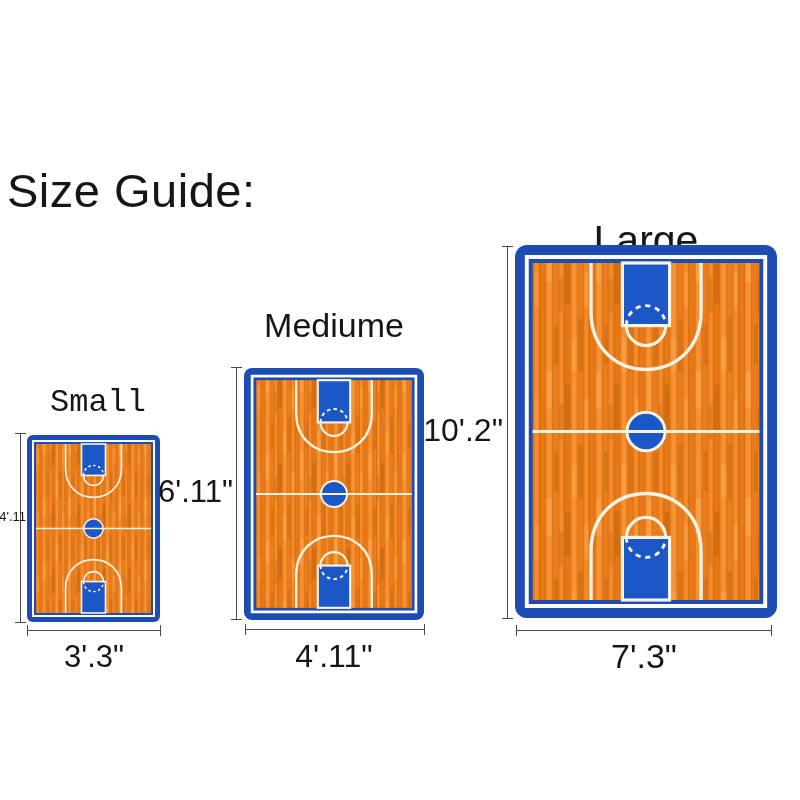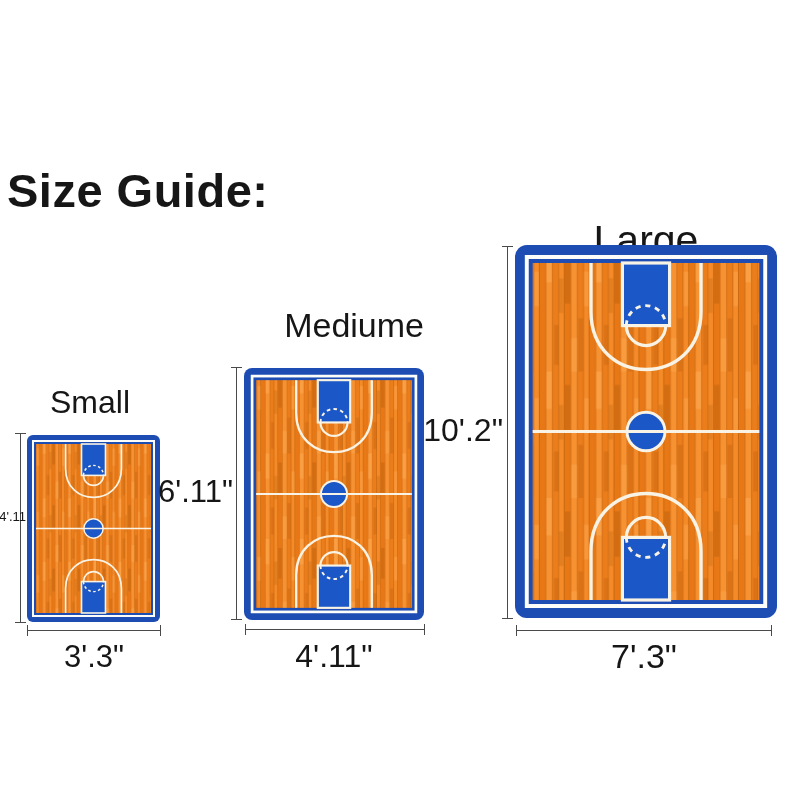--- a/index.html
+++ b/index.html
@@ -1,26 +1,26 @@
 <!DOCTYPE html>
 <html style="--rug-border-blue: #1d4cb3; --rug-key-blue: #1b57c6; --court-orange: #ef8424; --court-orange-light: #f79233; --court-orange-dark: #e87716; --plank-seam: #cb6a10; --court-line-cream: #f8f3e4; --dimension-line: #4a4a4a; --text: #161616;"><head>
 <meta charset="utf-8">
 <style>
   html,body{margin:0;padding:0;background:#fff;}
   .canvas{
     position:relative;width:800px;height:800px;background:#fff;overflow:hidden;
     font-family:"Liberation Sans", sans-serif;color:var(--text,#161616);
   }
   .page-title{
-    position:absolute;left:7px;top:163px;font-size:47px;font-weight:700;
+    position:absolute;left:7px;top:163px;font-size:47px;font-weight:400;
     letter-spacing:0.5px;margin:0;color:var(--text,#161616);
   }
   .size-name{position:absolute;text-align:center;font-weight:400;color:var(--text,#161616);}
-  #small-name {left:14px; top:384px; width:152px; font-size:32px;}
-  #medium-name{left:244px;top:306px; width:180px; font-size:34px;text-align:right;}
+  #small-name {left:22px; top:384px; width:152px; font-size:32px;font-family:Liberation Mono, monospace;}
+  #medium-name{left:244px;top:306px; width:180px; font-size:34px;}
   #large-name {left:515px;top:188px; width:262px; font-size:41px;margin-top:29px;}
 
   .rug{position:absolute;display:block;}
   #small-rug {left:27px; top:435px; width:133px; height:187px;}
   #medium-rug{left:244px;top:368px; width:180px; height:252px;}
   #large-rug {left:515px;top:245px; width:262px; height:373px;}
 
   .vdim{position:absolute;width:1px;background:var(--dimension-line,#4a4a4a);}
   .vdim::before,.vdim::after{content:"";position:absolute;left:-5px;width:11px;height:1px;background:var(--dimension-line,#4a4a4a);}
   .vdim::before{top:0;}

